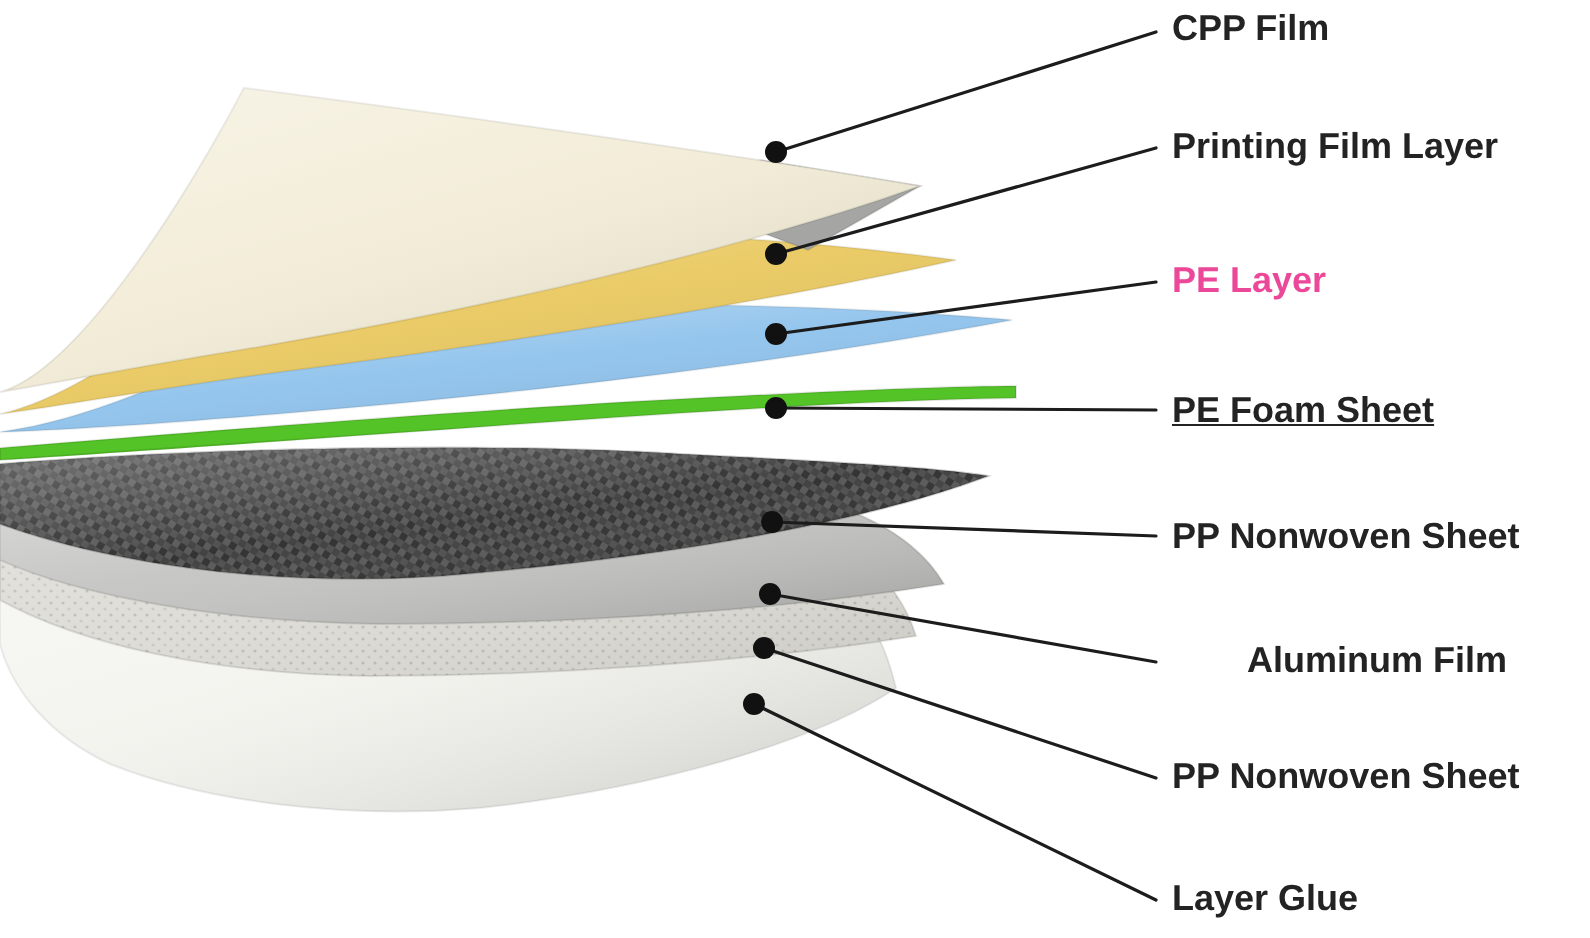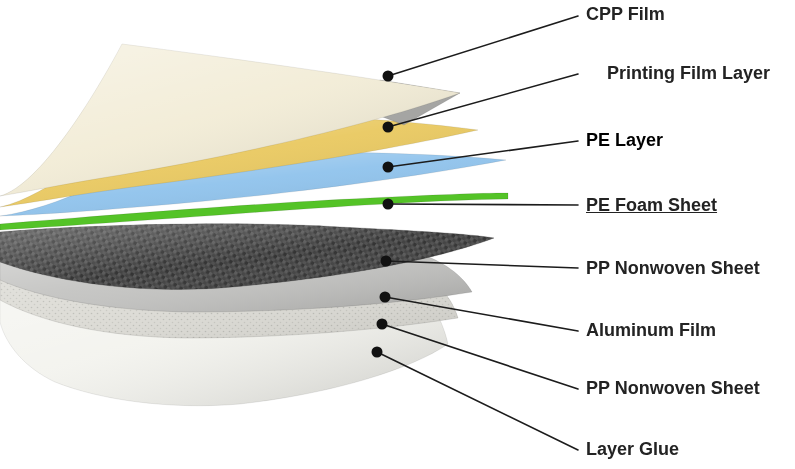--- a/index.html
+++ b/index.html
@@ -110,21 +110,21 @@
       <circle cx="388" cy="167" r="5.5"></circle>
       <circle cx="388" cy="204" r="5.5"></circle>
       <circle cx="386" cy="261" r="5.5"></circle>
       <circle cx="385" cy="297" r="5.5"></circle>
       <circle cx="382" cy="324" r="5.5"></circle>
       <circle cx="377" cy="352" r="5.5"></circle>
     </g>
   </svg>
 
   <div class="callout-label" style="top: 3px; color: rgb(35, 35, 35);">CPP Film</div>
-  <div class="callout-label" style="top: 62px; color: rgb(35, 35, 35); text-align: center;">Printing Film Layer</div>
-  <div class="callout-label" style="top: 129px; color: #000000;">PE Layer</div>
+  <div class="callout-label" style="top: 62px; color: rgb(35, 35, 35);">Printing Film Layer</div>
+  <div class="callout-label" style="top: 129px; color: #ec4899;">PE Layer</div>
   <div class="callout-label" style="top: 194px; color: rgb(35, 35, 35); text-decoration: underline;">PE Foam Sheet</div>
   <div class="callout-label" style="top: 257px; color: rgb(35, 35, 35);">PP Nonwoven Sheet</div>
-  <div class="callout-label" style="top: 319px; color: rgb(35, 35, 35);">Aluminum Film</div>
+  <div class="callout-label" style="top: 319px; color: rgb(35, 35, 35); text-align: center;">Aluminum Film</div>
   <div class="callout-label" style="top: 377px; color: rgb(35, 35, 35);">PP Nonwoven Sheet</div>
   <div class="callout-label" style="top: 438px; color: rgb(35, 35, 35);">Layer Glue</div>
 
 </div>
 
 </body></html>

